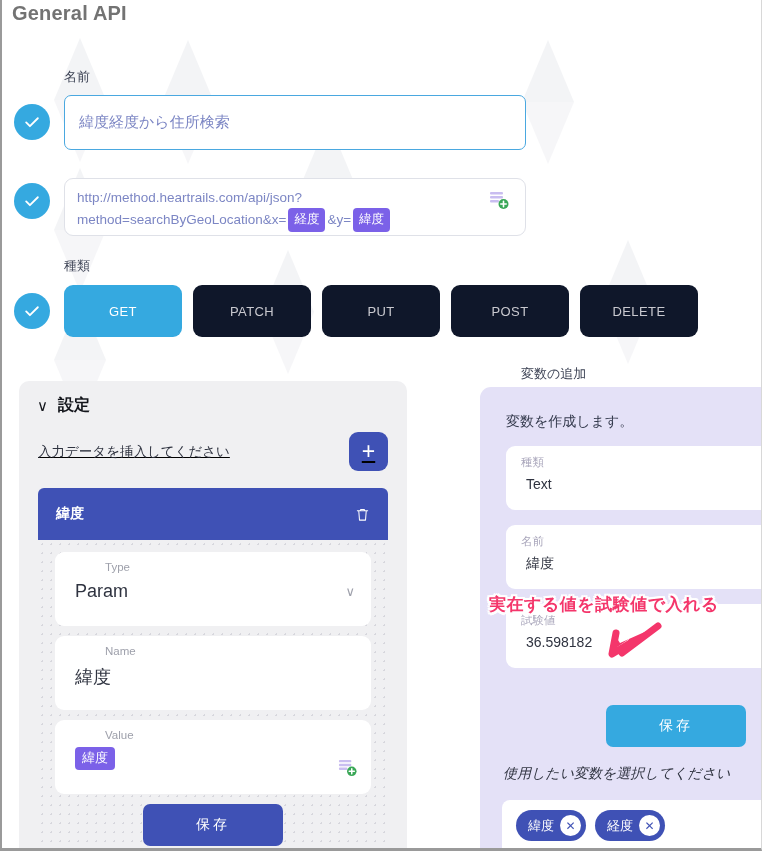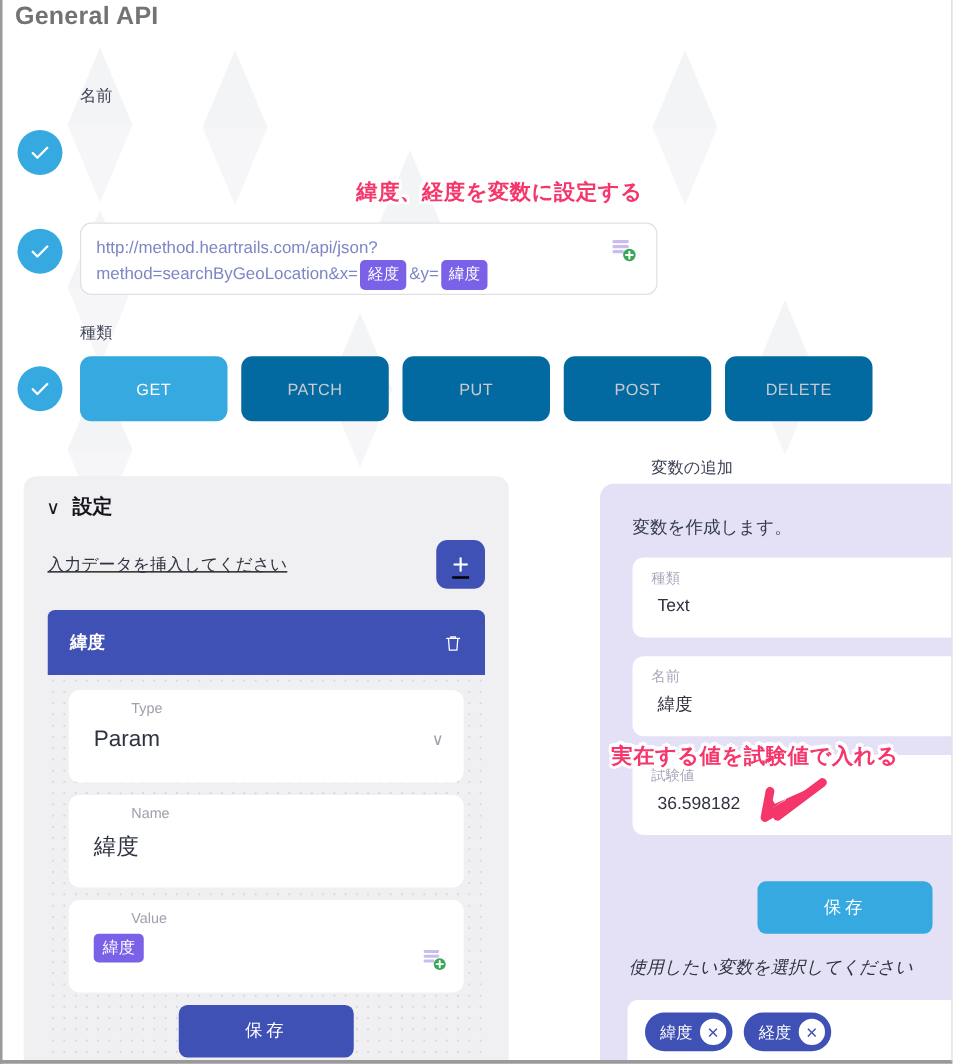--- a/index.html
+++ b/index.html
@@ -75,21 +75,21 @@
   .ins-icon { position: absolute; right: 16px; top: 11px; width: 20px; height: 20px; }
 
   
   .methods { position: absolute; left: 62px; top: 285px; display: flex; gap: 11px; z-index: 5; }
   .m-btn {
     width: 118px; height: 52px; border-radius: 9px;
     display: flex; align-items: center; justify-content: center;
     font-size: 13px; letter-spacing: .4px;
   }
   .m-btn.active { background: #35a9e0; color: #fff; }
-  .m-btn.inactive { background: #0369a1; color: #c9c9cf; }
+  .m-btn.inactive { background: #0f172a; color: #c9c9cf; }
 
   
   .panel-left {
     position: absolute; left: 17px; top: 381px; width: 388px; height: 470px;
     background: #f0f0f2; border-radius: 10px 10px 0 0; z-index: 4; overflow: hidden;
   }
   .panel-left-head {
     display: flex; align-items: center; gap: 10px;
     padding: 14px 0 0 18px; font-size: 16px; font-weight: bold; color: #14161c;
   }
@@ -224,20 +224,23 @@
         <path d="M5 12.5l4.5 4.5L19 7.5" fill="none" stroke="#ffffff" stroke-width="2.2" stroke-linecap="round" stroke-linejoin="round"></path>
       </svg>
   </div>
   <div class="check" style="left:12px; top:293px;">
     <svg viewBox="0 0 24 24">
         <path d="M5 12.5l4.5 4.5L19 7.5" fill="none" stroke="#ffffff" stroke-width="2.2" stroke-linecap="round" stroke-linejoin="round"></path>
       </svg>
   </div>
 
   <div class="f-label" style="left:62px; top:68px;">名前</div>
+  <div class="name-input">
+    <span>緯度経度から住所検索</span>
+  </div>
 
   <div class="url-box">
     <div class="url-line">http://method.heartrails.com/api/json?</div>
     <div class="url-line">
       <span>method=searchByGeoLocation&amp;x=</span><span class="var-chip">経度</span><span>&amp;y=</span><span class="var-chip">緯度</span>
     </div>
     <span class="ins-icon">
       <svg viewBox="0 0 20 20" width="20" height="20">
         <rect x="1" y="2" width="13" height="2.6" rx="1" fill="#c9bdf0"></rect>
         <rect x="1" y="6" width="13" height="2.6" rx="1" fill="#c9bdf0"></rect>
@@ -327,21 +330,20 @@
     <div class="chip">
       <span>緯度</span>
       <span class="x">✕</span>
     </div>
     <div class="chip">
       <span>経度</span>
       <span class="x">✕</span>
     </div>
   </div>
 
-  <div class="anno" style="left:283px; top:142px;">緯度、経度を変数に設定する</div>
   <div class="anno" style="left:487px; top:593px;text-align:center;">実在する値を試験値で入れる</div>
   <div class="anno-arrow" style="left:596px; top:622px;">
     <svg width="64" height="42" viewBox="0 0 64 42">
       <path d="M60 4 L26 30 L31 17 L12 30 L16 12 L22 21 Z" fill="#f4366b"></path>
       <path d="M60 4 L24 31 L34 20 L14 32 L18 11" fill="none" stroke="#f4366b" stroke-width="7" stroke-linejoin="round" stroke-linecap="round"></path>
     </svg>
   </div>
 
 </div>
 

